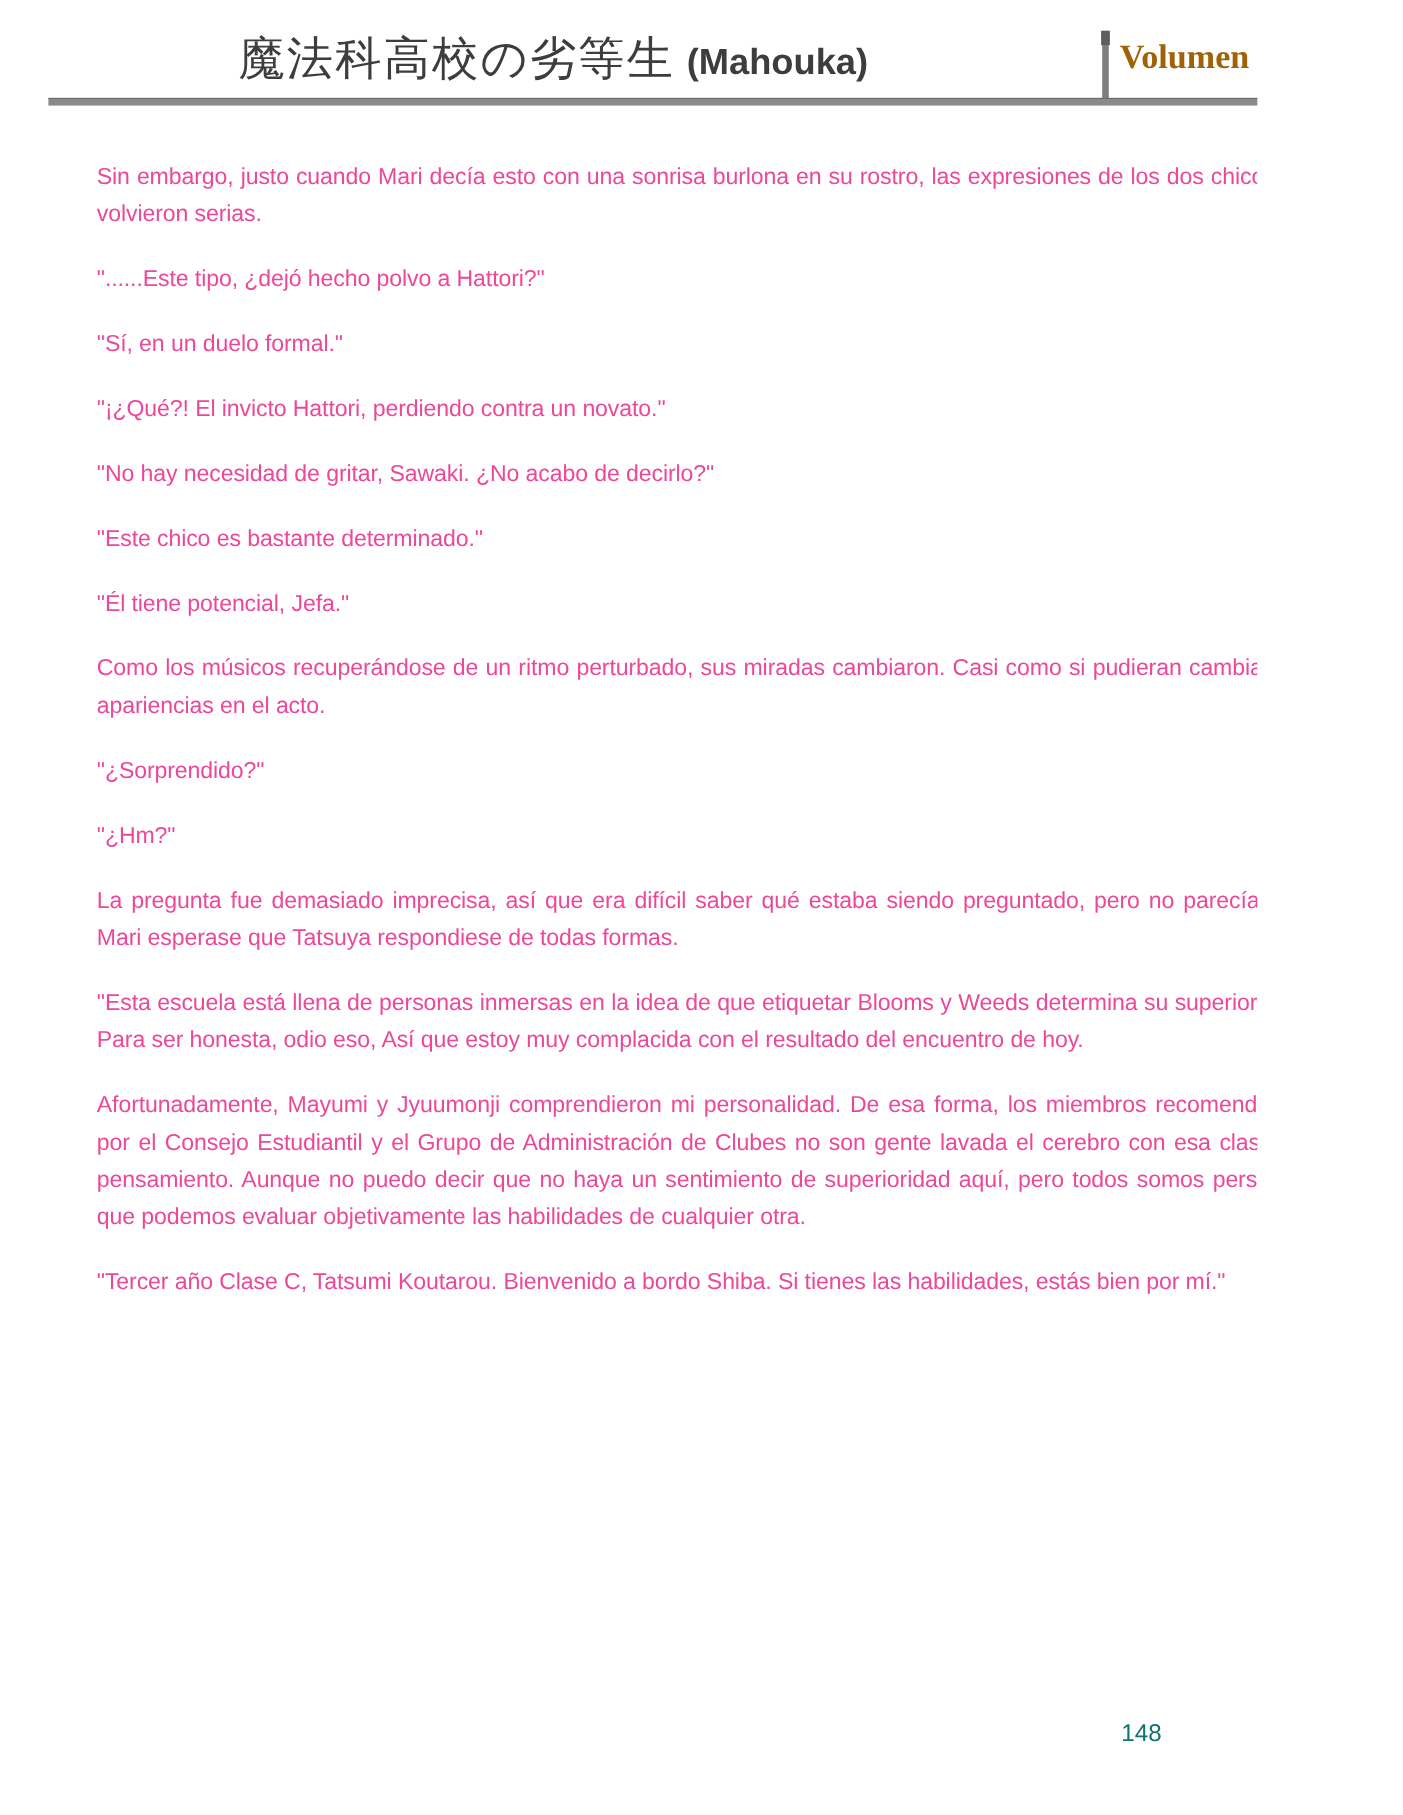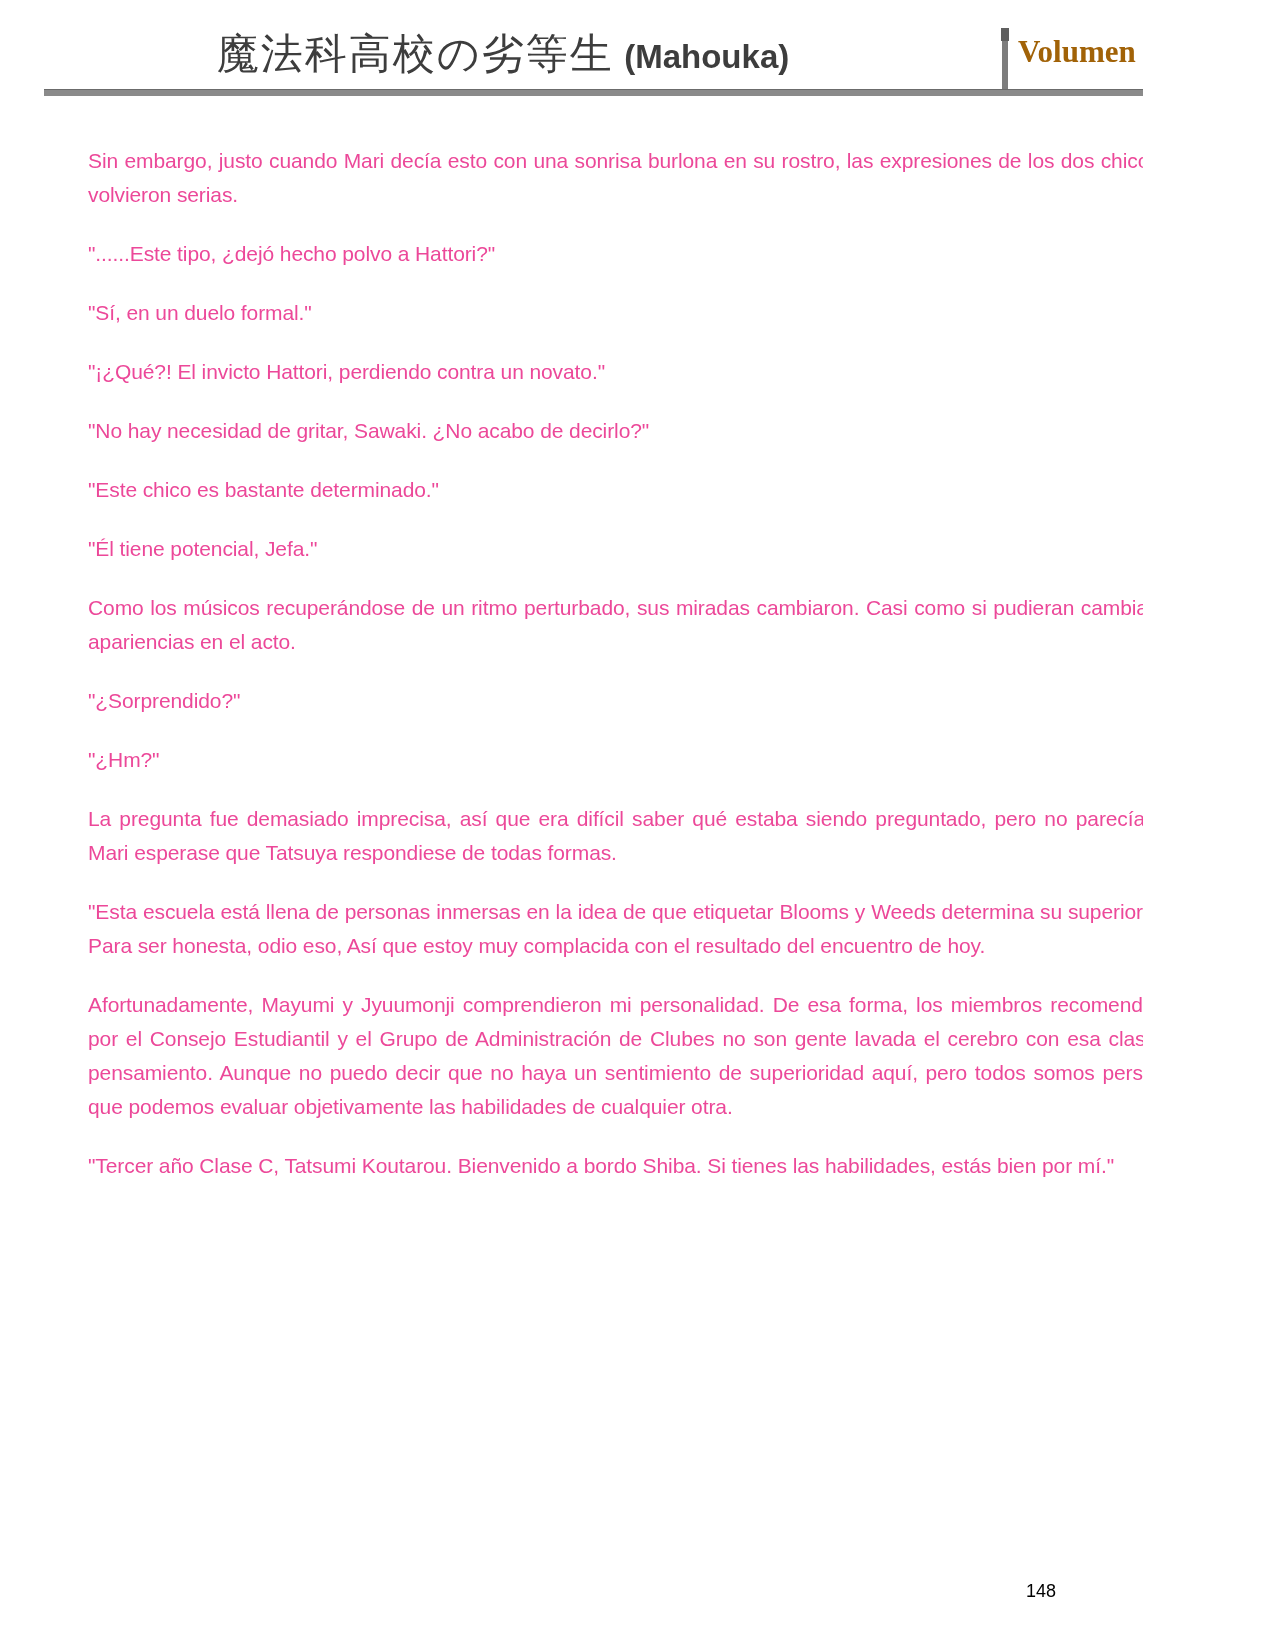--- a/index.html
+++ b/index.html
@@ -83,23 +83,23 @@
     line-height: 34px;
     color: #ec4899;
     text-align: justify;
     letter-spacing: -0.1px;
   }
 
   
   .page-number {
     position: absolute;
     right: 87px;
-    bottom: 48px;
-    font-size: 18px;
-    color: #000000;
+    bottom: 61px;
+    font-size: 22px;
+    color: #0f766e;
   }
 </style>
 </head>
 <body>
 
 <div class="page">
 
   <div class="header-title">
     <span class="title-jp">魔法科高校の劣等生</span>
     <span class="title-latin">(Mahouka)</span>

